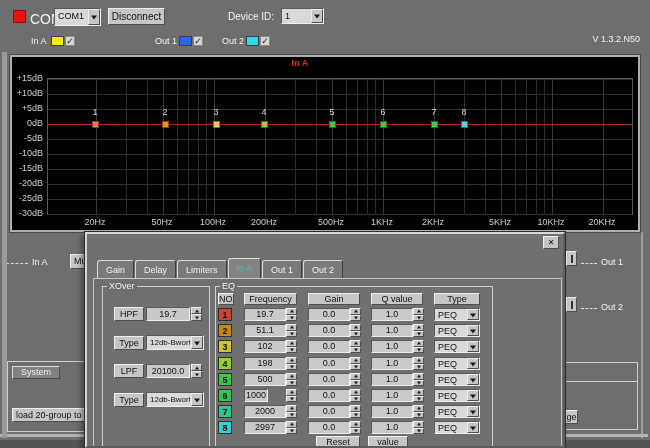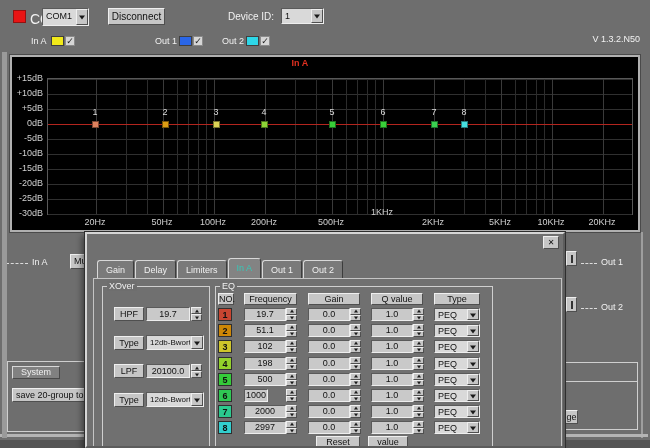--- a/index.html
+++ b/index.html
@@ -76,21 +76,21 @@
 
 <div class="abs mainwin">
   <div class="abs lframe"></div>
   <div class="abs rframe"></div>
   <div class="abs wbottom" style="left:0;width:85px;"></div>
   <div class="abs wbottom" style="left:565px;width:83px;"></div>
 
   <div class="abs" style="left:0;top:0;width:650px;height:52px;">
     <div class="abs" style="left:13px;top:10px;width:13px;height:13px;background:#e81414;border:1px solid #931010;"></div>
     <span class="abs wlabel" style="left:30px;top:11px;font-size:14px;">COM:</span>
-    <div class="abs combo" style="left:42px;top:8px;width:47px;height:18px;text-decoration:underline;">
+    <div class="abs combo" style="left:54px;top:8px;width:47px;height:18px;text-decoration:underline;">
       <span class="val">COM1</span>
       <span class="cbtn"></span>
     </div>
     <div class="abs btn" style="left:108px;top:8px;width:57px;height:17px;font-size:10px;line-height:15px;">Disconnect</div>
     <span class="abs wlabel" style="left:228px;top:11px;font-size:10px;">Device ID:</span>
     <div class="abs combo" style="left:281px;top:8px;width:43px;height:16px;">
       <span class="val">1</span>
       <span class="cbtn"></span>
     </div>
     <span class="abs wlabel" style="left:555px;top:34px;width:85px;text-align:right;">V 1.3.2.N50</span>
@@ -173,35 +173,35 @@
       <div class="ylab" style="left: 0px; top: 91px;">-10dB</div>
       <div class="ylab" style="left: 0px; top: 106px;">-15dB</div>
       <div class="ylab" style="left: 0px; top: 121px;">-20dB</div>
       <div class="ylab" style="left: 0px; top: 136px;">-25dB</div>
       <div class="ylab" style="left: 0px; top: 151px;">-30dB</div>
       <div class="xlab" style="left: 63px; top: 160px;">20Hz</div>
       <div class="xlab" style="left: 130px; top: 160px;">50Hz</div>
       <div class="xlab" style="left: 181px; top: 160px;">100Hz</div>
       <div class="xlab" style="left: 232px; top: 160px;">200Hz</div>
       <div class="xlab" style="left: 299px; top: 160px;">500Hz</div>
-      <div class="xlab" style="left: 350px; top: 150px;">1KHz</div>
+      <div class="xlab" style="left: 350px; top: 160px;">1KHz</div>
       <div class="xlab" style="left: 401px; top: 160px;">2KHz</div>
       <div class="xlab" style="left: 468px; top: 160px;">5KHz</div>
       <div class="xlab" style="left: 519px; top: 160px;">10KHz</div>
       <div class="xlab" style="left: 570px; top: 160px;">20KHz</div>
     </div>
 
   <div class="abs dashline" style="left:6px;top:263px;width:22px;"></div>
   <span class="abs wlabel" style="left:32px;top:257px;">In A</span>
   <div class="abs btn" style="left:70px;top:254px;width:26px;height:15px;text-align:left;padding-left:3px;line-height:13px;">Mu</div>
 
   <div class="abs groupbox" style="left:7px;top:361px;width:91px;height:71px;"></div>
   <div class="abs" style="left:12px;top:366px;width:48px;height:13px;background:#818181;color:#f0f0f0;
        border:1px solid;border-color:#d8d8d8 #4a4a4a #4a4a4a #d8d8d8;text-align:center;line-height:11px;box-sizing:border-box;">System</div>
-  <div class="abs btn" style="left:12px;top:388px;width:86px;height:14px;line-height:12px;text-align:left;padding-left:3px;">save 20-group to</div>
+  <div class="abs btn" style="left:12px;top:408px;width:87px;height:14px;line-height:12px;text-align:left;padding-left:3px;">load 20-group to</div>
 
   <div class="abs btn" style="left:566px;top:251px;width:11px;height:15px;">
     <span class="fragmark"></span>
   </div>
   <div class="abs dashline" style="left:581px;top:263px;width:16px;"></div>
   <span class="abs wlabel" style="left:601px;top:257px;">Out 1</span>
   <div class="abs btn" style="left:566px;top:297px;width:11px;height:15px;">
     <span class="fragmark"></span>
   </div>
   <div class="abs dashline" style="left:581px;top:308px;width:16px;"></div>

